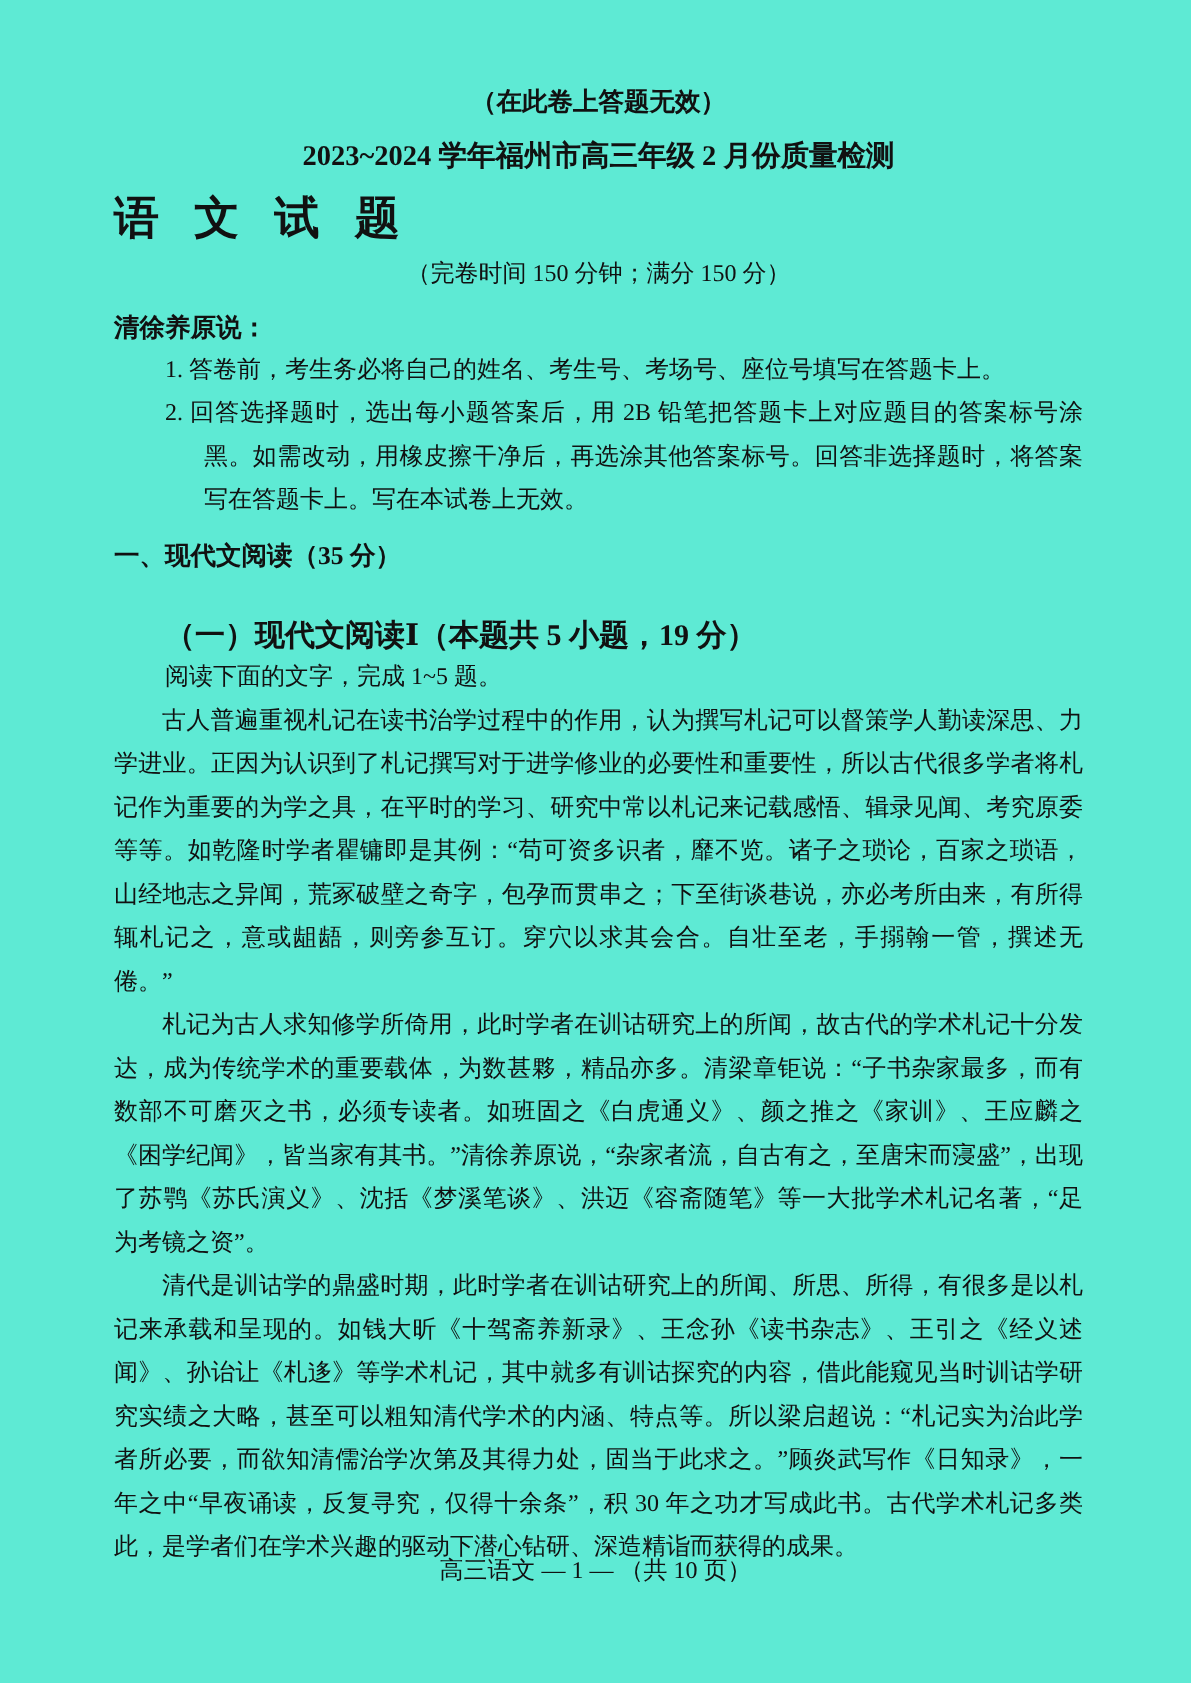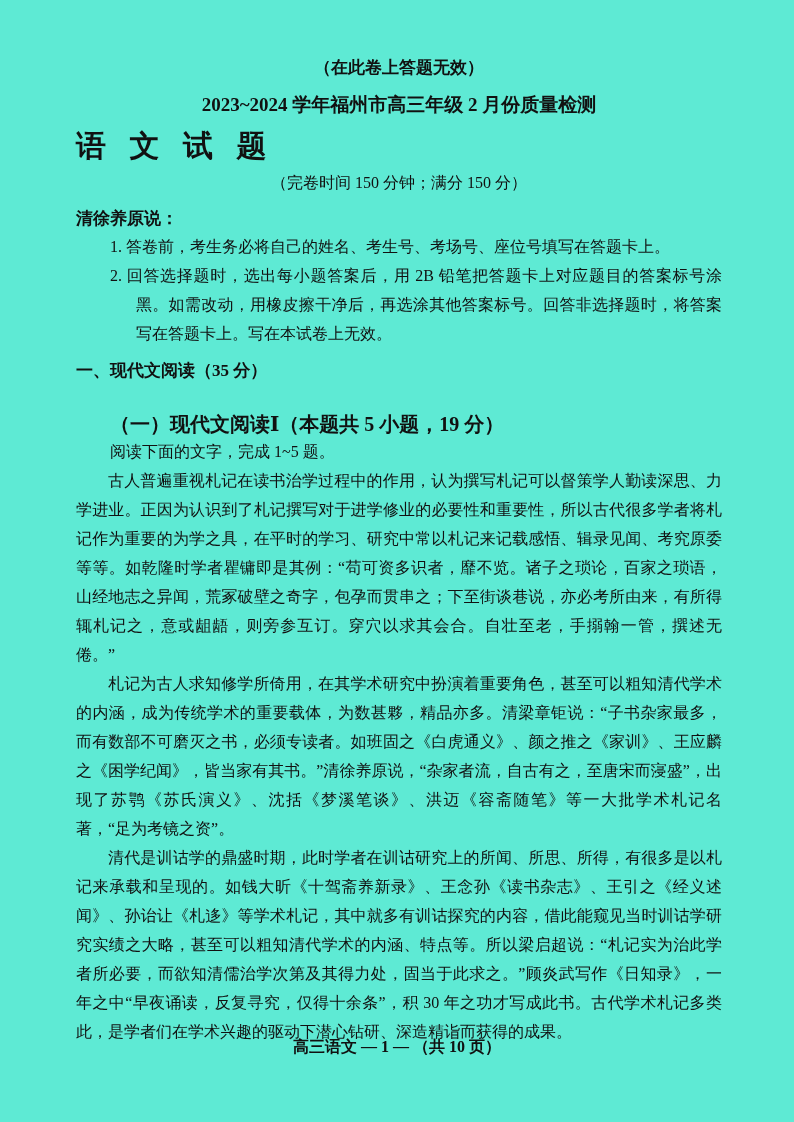--- a/index.html
+++ b/index.html
@@ -80,21 +80,21 @@
     line-height: 29px;
     text-align: justify;
     text-indent: 2em;
   }
   .page-footer {
     position: absolute;
     left: 0;
     right: 0;
     bottom: 64px;
     text-align: center;
-    font-weight: bold;
+    font-weight: normal;
     font-size: 16px;
   }
 </style>
 </head>
 <body>
 
 <div class="page">
 
   <div class="notice">（在此卷上答题无效）</div>
 
@@ -109,18 +109,18 @@
   <div class="instruction-item">1. 答卷前，考生务必将自己的姓名、考生号、考场号、座位号填写在答题卡上。</div>
   <div class="instruction-item">2. 回答选择题时，选出每小题答案后，用 2B 铅笔把答题卡上对应题目的答案标号涂黑。如需改动，用橡皮擦干净后，再选涂其他答案标号。回答非选择题时，将答案写在答题卡上。写在本试卷上无效。</div>
 
   <div class="section-heading">一、现代文阅读（35 分）</div>
 
   <div class="section-subheading">（一）现代文阅读Ⅰ（本题共 5 小题，19 分）</div>
 
   <div class="reading-intro">阅读下面的文字，完成 1~5 题。</div>
 
   <p class="body-paragraph">古人普遍重视札记在读书治学过程中的作用，认为撰写札记可以督策学人勤读深思、力学进业。正因为认识到了札记撰写对于进学修业的必要性和重要性，所以古代很多学者将札记作为重要的为学之具，在平时的学习、研究中常以札记来记载感悟、辑录见闻、考究原委等等。如乾隆时学者瞿镛即是其例：“苟可资多识者，靡不览。诸子之琐论，百家之琐语，山经地志之异闻，荒冢破壁之奇字，包孕而贯串之；下至街谈巷说，亦必考所由来，有所得辄札记之，意或龃龉，则旁参互订。穿穴以求其会合。自壮至老，手搦翰一管，撰述无倦。”</p>
-  <p class="body-paragraph">札记为古人求知修学所倚用，在其学术研究中扮演着重要角色，甚至可以粗知清代学术的内涵，成为传统学术的重要载体，为数甚夥，精品亦多。清梁章钜说：“子书杂家最多，而有数部不可磨灭之书，必须专读者。如班固之《白虎通义》、颜之推之《家训》、王应麟之《困学纪闻》，皆当家有其书。”清徐养原说，“杂家者流，自古有之，至唐宋而寖盛”，出现了苏鹗《苏氏演义》、沈括《梦溪笔谈》、洪迈《容斋随笔》等一大批学术札记名著，“足为考镜之资”。</p>
+  <p class="body-paragraph">札记为古人求知修学所倚用，此时学者在训诂研究上的所闻，故古代的学术札记十分发达，成为传统学术的重要载体，为数甚夥，精品亦多。清梁章钜说：“子书杂家最多，而有数部不可磨灭之书，必须专读者。如班固之《白虎通义》、颜之推之《家训》、王应麟之《困学纪闻》，皆当家有其书。”清徐养原说，“杂家者流，自古有之，至唐宋而寖盛”，出现了苏鹗《苏氏演义》、沈括《梦溪笔谈》、洪迈《容斋随笔》等一大批学术札记名著，“足为考镜之资”。</p>
   <p class="body-paragraph">清代是训诂学的鼎盛时期，此时学者在训诂研究上的所闻、所思、所得，有很多是以札记来承载和呈现的。如钱大昕《十驾斋养新录》、王念孙《读书杂志》、王引之《经义述闻》、孙诒让《札迻》等学术札记，其中就多有训诂探究的内容，借此能窥见当时训诂学研究实绩之大略，甚至可以粗知清代学术的内涵、特点等。所以梁启超说：“札记实为治此学者所必要，而欲知清儒治学次第及其得力处，固当于此求之。”顾炎武写作《日知录》，一年之中“早夜诵读，反复寻究，仅得十余条”，积 30 年之功才写成此书。古代学术札记多类此，是学者们在学术兴趣的驱动下潜心钻研、深造精诣而获得的成果。</p>
 
   <div class="page-footer">高三语文 — 1 — （共 10 页）</div>
 
 </div>
 
 </body></html>

